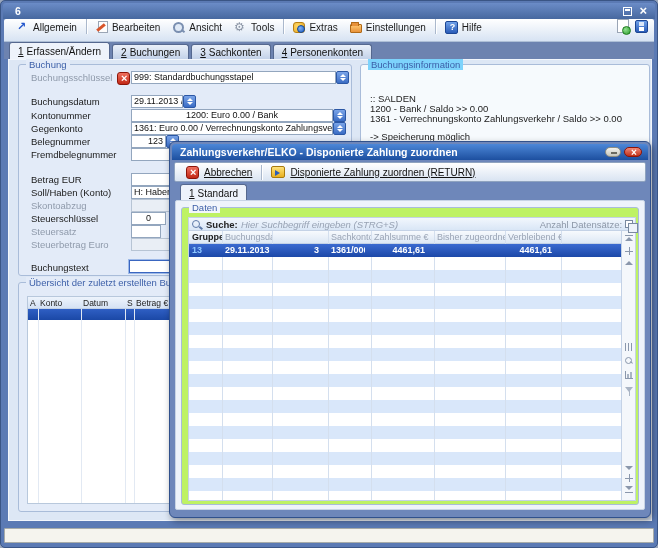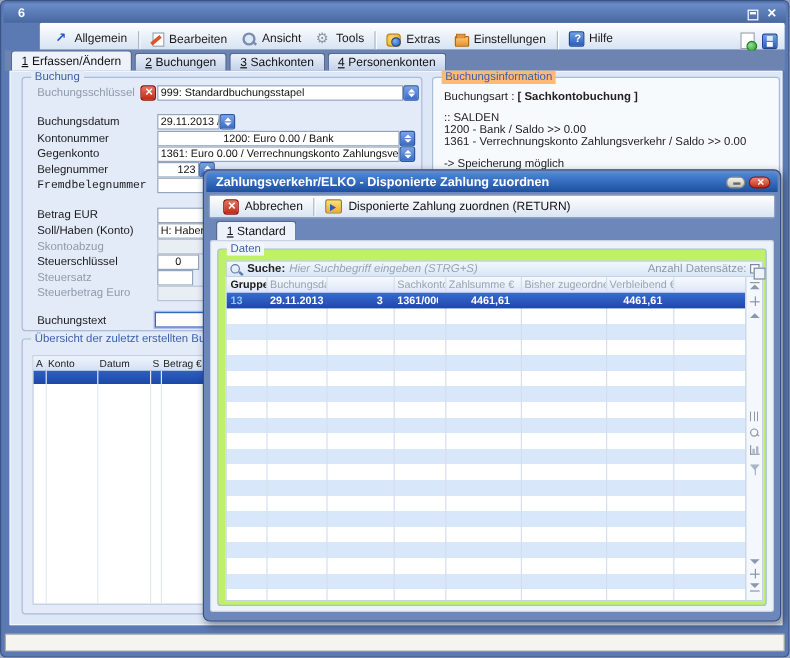--- a/index.html
+++ b/index.html
@@ -16,21 +16,21 @@
   .ttext{position:absolute;left:34px;white-space:nowrap;}
   .tbtns{position:absolute;right:8px;top:3px;display:flex;gap:7px;align-items:center;}
   .restore{width:9px;height:9px;border:1px solid #fff;position:relative;display:inline-block;}
   .restore::before{content:"";position:absolute;left:1px;right:1px;top:1px;height:2px;background:#fff;}
   .closex{color:#fff;font-weight:bold;font-size:10px;line-height:10px;display:inline-block;}
   .closex::before{content:"\00D7";font-size:13px;}
 
   
   .toolbar{position:absolute;left:3px;top:18px;right:3px;height:23px;
     background:linear-gradient(#ffffff,#d7e3f3);border-bottom:1px solid #aebfd6;border-radius:2px 2px 0 0;
-    display:flex;align-items:flex-end;padding:0 6px;font-size:10px;color:#1a1a1a;margin-left:29px;}
+    display:flex;align-items:flex-start;padding:0 6px;font-size:10px;color:#1a1a1a;}
   .mitem{display:flex;align-items:center;gap:4px;padding:2px 6px;border-radius:2px;cursor:default;white-space:nowrap;}
   .sep{width:1px;height:15px;background:#aab8cc;box-shadow:1px 0 0 #fff;margin:0 3px;}
   .tb-right{margin-left:auto;display:flex;gap:6px;align-items:center;}
 
   
   .ico{display:inline-block;width:13px;height:13px;position:relative;}
   .i-arrow::before{content:"\2197";color:#2256cc;font-weight:bold;font-size:11px;position:absolute;left:1px;top:-1px;}
   .i-edit{background:#fdfdfd;border:1px solid #9aa5b5;width:10px;height:12px;margin-left:2px;}
   .i-edit::after{content:"";position:absolute;left:-3px;top:4px;width:10px;height:3px;background:#d8542a;transform:rotate(-40deg);}
   .i-mag{}
@@ -92,21 +92,21 @@
   .dialog{position:absolute;left:168px;top:140px;width:482px;height:377px;background:#6e87ba;border:1px solid #31518c;
     border-radius:6px;box-shadow:2px 3px 7px rgba(0,0,0,.4);}
   .dtitle{position:absolute;left:2px;right:2px;top:2px;height:16px;background:linear-gradient(#4c87d8,#1d4f9f);
     border-radius:4px 4px 0 0;color:#fff;font-size:10.5px;font-weight:bold;line-height:16px;padding-left:8px;white-space:nowrap;}
   .dbtns{position:absolute;right:6px;top:3px;display:flex;gap:3px;}
   .dmin{width:16px;height:10px;border-radius:5px;background:linear-gradient(#f2f2ee,#c6c6bc);border:1px solid #8e8e84;position:relative;}
   .dmin::before{content:"";position:absolute;left:5px;top:4px;width:6px;height:2px;background:#6a6a60;}
   .dclose{width:18px;height:10px;border-radius:5px;background:linear-gradient(#f08878,#c03018);border:1px solid #8d1408;position:relative;}
   .dclose::before{content:"\00D7";position:absolute;left:6px;top:-3px;color:#fff;font-weight:bold;font-size:10px;}
   .dtoolbar{position:absolute;left:4px;right:4px;top:20px;height:20px;background:linear-gradient(#ffffff,#d9e4f2);
-    border:1px solid #8fa3bf;border-radius:2px;display:flex;align-items:center;padding:0 5px;font-size:10px;color:#111;}
+    border:1px solid #8fa3bf;border-radius:2px;display:flex;align-items:center;padding:0 5px;font-size:10px;color:#111;text-decoration:underline;}
   .titem{display:flex;align-items:center;gap:5px;padding:1px 6px;white-space:nowrap;}
   .assign-ico{display:inline-block;width:14px;height:12px;background:linear-gradient(#ffe27a,#e8b020);border:1px solid #a87a0e;border-radius:2px;position:relative;}
   .assign-ico::before{content:"";position:absolute;left:3px;top:3px;border-top:3px solid transparent;border-bottom:3px solid transparent;border-left:5px solid #2a5cb8;}
   .dtab{position:absolute;left:10px;top:42px;}
   .dcontent{position:absolute;left:5px;right:5px;top:58px;height:310px;background:#eef3fa;border:1px solid #c8d4e4;border-radius:2px;}
   .dgroup{left:5px;top:6px;right:5px;bottom:4px;background:#bef264;}
   .dgroup .legend{background:#f2f6fb;}
 
   .searchrow{position:absolute;left:6px;top:9px;width:448px;height:14px;background:linear-gradient(#f2f7fd,#d9e6f6);
     border:1px solid #c4d2e6;font-size:9.5px;line-height:13px;color:#222;}
@@ -240,21 +240,21 @@
       <span class="spin" style="left:314px;top:44px;"></span>
 
       <div class="flabel" style="top:57px;">Gegenkonto</div>
       <div class="fld ctr" style="left:112px;top:57px;width:202px;">1361: Euro 0.00 / Verrechnungskonto Zahlungsverkehr</div>
       <span class="spin" style="left:314px;top:57px;"></span>
 
       <div class="flabel" style="top:70px;">Belegnummer</div>
       <div class="fld rt" style="left:112px;top:70px;width:35px;">123</div>
       <span class="spin" style="left:147px;top:70px;"></span>
 
-      <div class="flabel" style="top:83px;font-family:Liberation Mono, monospace;">Fremdbelegnummer</div>
+      <div class="flabel" style="top:83px;">Fremdbelegnummer</div>
       <div class="fld" style="left:112px;top:83px;width:48px;"></div>
 
       <div class="flabel" style="top:108px;">Betrag EUR</div>
       <div class="fld rt" style="left:112px;top:108px;width:56px;"></div>
 
       <div class="flabel" style="top:121px;">Soll/Haben (Konto)</div>
       <div class="fld" style="left:112px;top:121px;width:48px;">H: Haben</div>
 
       <div class="flabel dim" style="top:134px;">Skontoabzug</div>
       <div class="fld dis" style="left:112px;top:134px;width:56px;"></div>
@@ -266,25 +266,21 @@
       <div class="fld" style="left:112px;top:160px;width:30px;"></div>
 
       <div class="flabel dim" style="top:173px;">Steuerbetrag Euro</div>
       <div class="fld dis" style="left:112px;top:173px;width:56px;"></div>
 
       <div class="flabel" style="top:196px;">Buchungstext</div>
       <div class="fld focus" style="left:110px;top:195px;width:62px;"></div>
     </div>
 
     <div class="group" style="left:351px;top:4px;width:290px;height:240px;background:#f6fafd;">
-      <span class="legend" style="background:#fdba74;">Buchungsinformation</span>
-      <div class="infoline" style="top:10px;">
-        <span>Buchungsart :</span>
-        <b>[ Sachkontobuchung ]</b>
-      </div>
+      <span class="legend" style="background:#7dd3fc;">Buchungsinformation</span>
       <div class="infoline" style="top:28px;">:: SALDEN</div>
       <div class="infoline" style="top:38px;">1200 - Bank / Saldo &gt;&gt; 0.00</div>
       <div class="infoline" style="top:48px;text-align:center;">1361 - Verrechnungskonto Zahlungsverkehr / Saldo &gt;&gt; 0.00</div>
       <div class="infoline" style="top:66px;">-&gt; Speicherung möglich</div>
     </div>
 
     <div class="group" style="left:9px;top:222px;width:334px;height:230px;">
       <span class="legend">Übersicht der zuletzt erstellten Buchungen</span>
       <div class="utable" style="left:8px;top:13px;width:318px;height:208px;">
         <div class="uhead">

